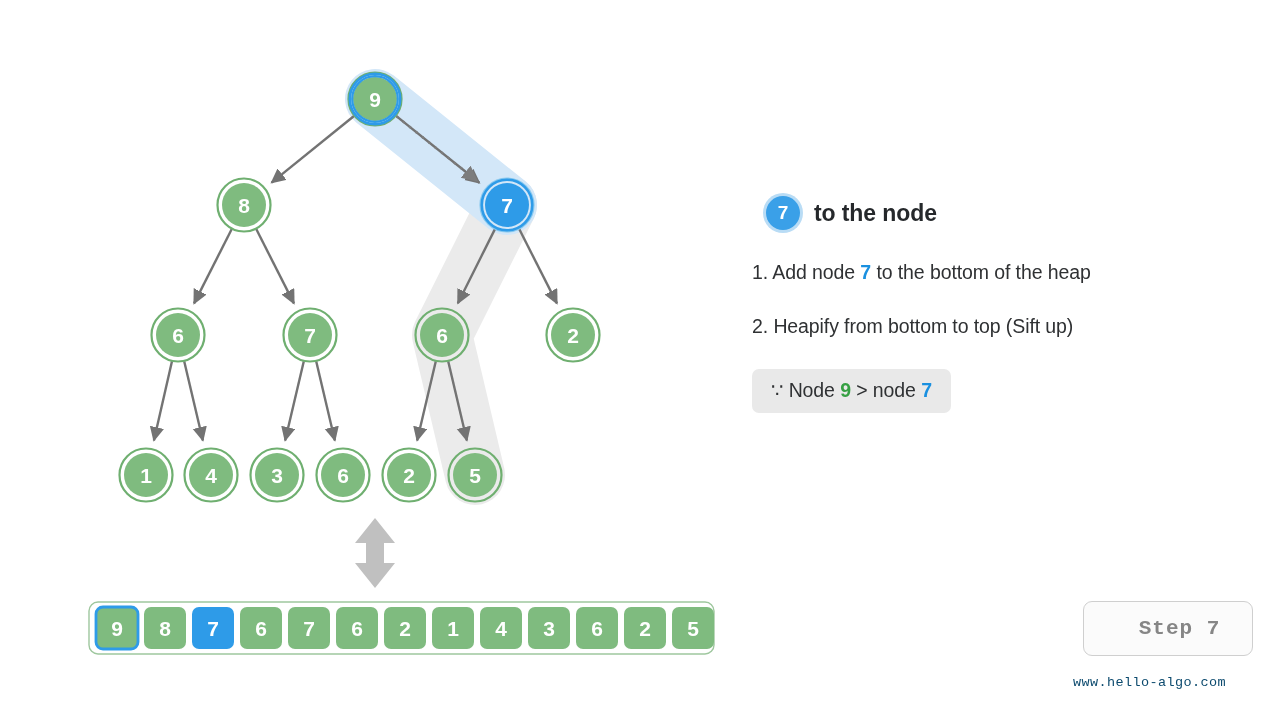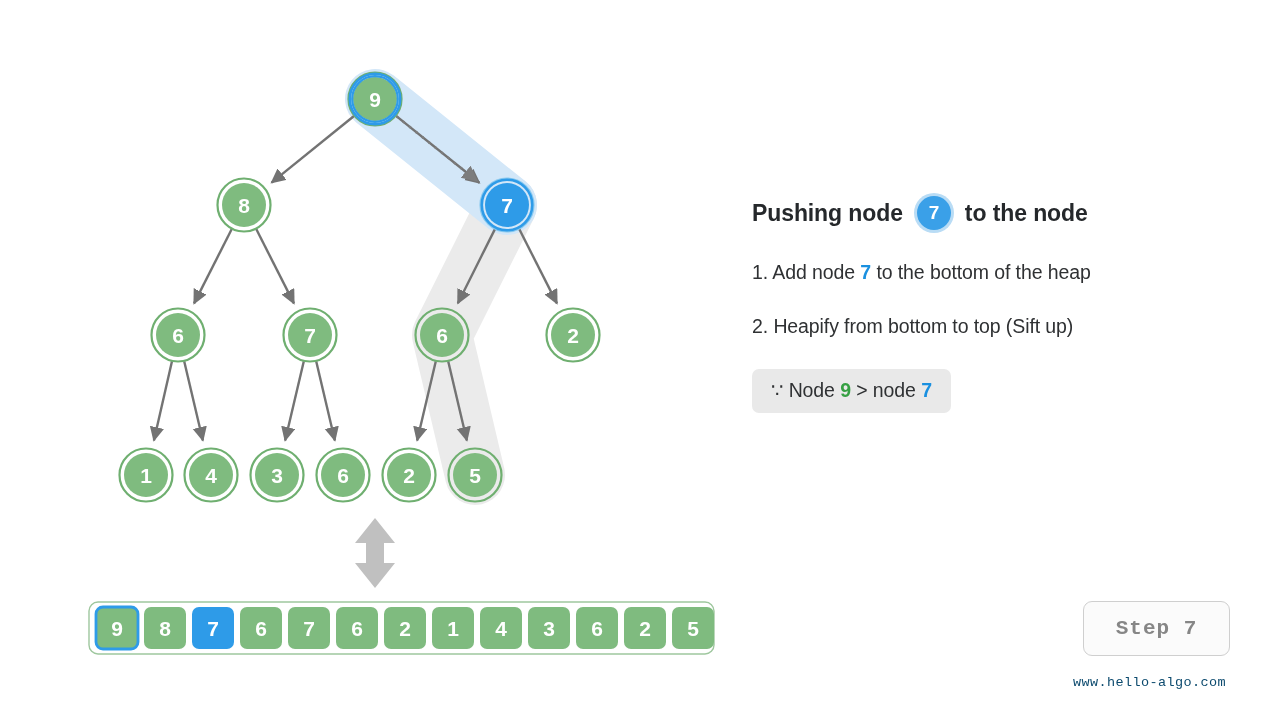--- a/index.html
+++ b/index.html
@@ -107,20 +107,21 @@
     border-radius: 9px;
     background: #fbfbfb;
     display: flex;
     align-items: center;
     justify-content: center;
     font-family: "Liberation Mono", monospace;
     font-size: 21px;
     font-weight: 700;
     color: #868686;
     letter-spacing: 1px;
+    padding-left: 23px;
   }
 
   #footer {
     position: absolute;
     left: 1073px;
     top: 675px;
     font-family: "Liberation Mono", monospace;
     font-size: 13.5px;
     color: #0c4a6e;
     letter-spacing: 0.4px;
@@ -295,21 +296,20 @@
             <rect x="672" y="607" width="42" height="42" rx="7" ry="7" fill="#7fbb7f"></rect>
             <text x="693" y="628.5" class="node-text">5</text>
           </g>
         </g>
     </g>
   </svg>
 
   <div id="panel">
 
     <div id="panel-title">
-      <span>Pushing node</span>
       <span class="title-badge">7</span>
       <span>to the node</span>
     </div>
 
     <div class="panel-step"><span>1. Add node </span><span class="hl-blue">7</span><span> to the bottom of the heap</span></div>
 
     <div class="panel-step"><span>2. Heapify from bottom to top (Sift up)</span><span class="hl-blue"></span><span></span></div>
 
     <div id="reason-box"><span>∵</span><span> Node </span><span class="hl-green">9</span><span> &gt; node </span><span class="hl-blue">7</span></div>
   </div>

